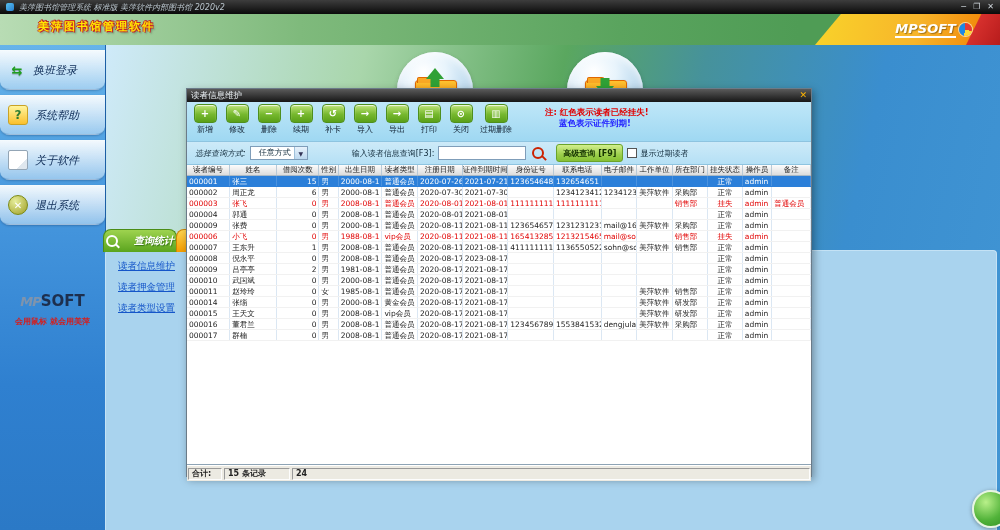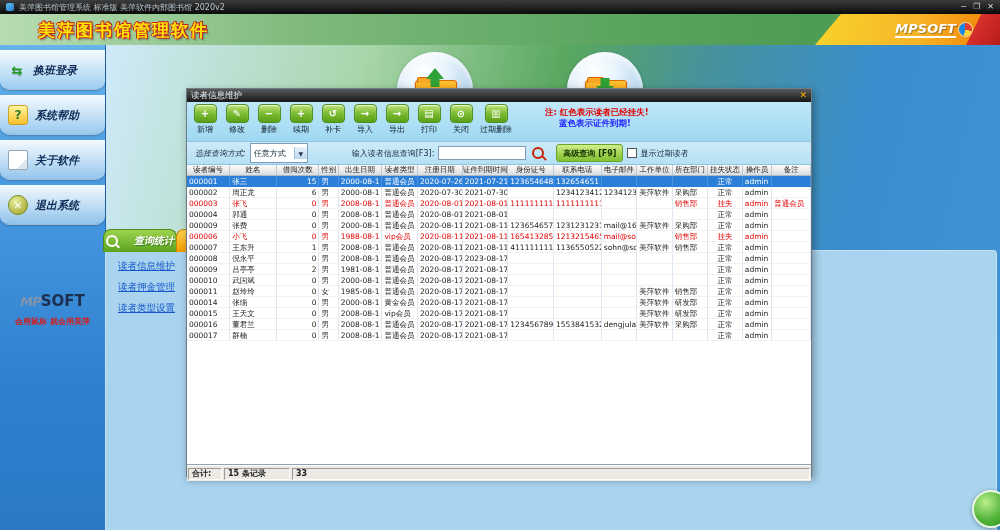--- a/index.html
+++ b/index.html
@@ -1,31 +1,31 @@
 <!DOCTYPE html>
 <html><head>
 <meta charset="utf-8">
 <style>
   html,body{margin:0;padding:0;background:#777;}
   .screen{position:relative;width:1000px;height:530px;overflow:hidden;
     font-family:"DejaVu Sans",sans-serif;background:#a9d3ee;}
 
   
   .titlebar{position:absolute;left:0;top:0;width:1000px;height:14px;
-    background:linear-gradient(180deg,#3d3d3d,#0a0a0a);display:flex;align-items:center;z-index:9;}
+    background:linear-gradient(180deg,#3d3d3d,#0a0a0a);display:flex;align-items:center;z-index:9;font-style:italic;}
   .titlebar .appico{width:8px;height:8px;margin:0 5px 0 6px;border-radius:2px;
     background:linear-gradient(135deg,#57c1ef,#2a7fd0);}
   .titlebar .ttxt{font-size:8px;color:#b9c4cc;white-space:nowrap;}
   .winctrl{position:absolute;right:6px;top:1px;display:flex;gap:7px;}
   .winctrl span{font-size:8px;color:#cfd6dc;cursor:default;line-height:12px;}
 
   
   .banner{position:absolute;left:0;top:14px;width:1000px;height:31px;z-index:8;
     background:linear-gradient(90deg,#b8dcb4 0%,#7fba7c 30%,#5aa45e 62%,#4f9c55 80%);}
-  .banner .apptitle{position:absolute;left:38px;top:5px;font-size:17px;font-weight:bold;
+  .banner .apptitle{position:absolute;left:38px;top:5px;font-size:11px;font-weight:bold;
     letter-spacing:2px;color:#ffe600;
     text-shadow:1px 1px 0 #c62828,-1px 0 0 #c62828,0 -1px 0 #c62828,1px -1px 0 #b71c1c,2px 2px 2px rgba(0,0,0,.35);}
   .banner .right{position:absolute;right:0;top:0;width:185px;height:31px;
     background:linear-gradient(100deg,#f9d32a 0%,#f7b52a 55%,#ef7c00 100%);
     clip-path:polygon(14% 0,100% 0,100% 100%,0 100%);}
   .banner .redwedge{position:absolute;right:0;top:0;width:34px;height:31px;
     background:linear-gradient(120deg,#e53935,#b71c1c);clip-path:polygon(45% 0,100% 0,100% 100%,0 100%);}
   .brand{position:absolute;right:28px;top:7px;display:flex;align-items:center;gap:3px;}
   .brand .btxt{font-size:13px;font-weight:bold;font-style:italic;color:#fff;
     text-shadow:1px 1px 1px rgba(0,0,0,.35);letter-spacing:0;border-bottom:2px solid #fff;}
@@ -38,21 +38,21 @@
     background:linear-gradient(103deg,#cfeafa 0%,#a9d6ab 26%,#5aa75f 46%,#46929b 60%,#3a8ecf 78%,#4195d4 100%);}
 
   
   .sidebar{position:absolute;left:0;top:45px;width:105px;height:485px;z-index:2;
     background:linear-gradient(180deg,#66b4ea 0%,#4596dd 35%,#2f80d0 70%,#2b79c6 100%);
     border-right:1px solid #1f64ad;}
   .side-btn{height:38px;margin:5px 0 4px 0;display:flex;align-items:center;gap:7px;padding:0 8px;cursor:pointer;
     background:linear-gradient(180deg,rgba(255,255,255,.92),rgba(210,232,248,.55));
     border-top:1px solid rgba(255,255,255,.9);border-bottom:1px solid rgba(90,140,190,.55);
     border-radius:0 0 10px 10px / 0 0 8px 8px;box-shadow:0 1px 2px rgba(0,30,70,.25);}
-  .slbl{font-family:"DejaVu Serif",serif;font-style:italic;font-weight:bold;
+  .slbl{font-family:"DejaVu Serif",serif;font-style:italic;font-weight:normal;
     font-size:11px;color:#0c2a55;white-space:nowrap;}
   .sic{width:18px;height:18px;display:flex;align-items:center;justify-content:center;
     font-size:13px;font-weight:bold;flex:0 0 18px;}
   [data-name="swap-arrows-icon"]{color:#1e9e1e;text-shadow:0 1px 1px rgba(0,0,0,.3);}
   [data-name="help-icon"]{background:linear-gradient(180deg,#fff59d,#fbc02d);border:1px solid #c9a227;
     border-radius:3px;color:#2e7d32;font-size:12px;}
   [data-name="document-icon"]{background:linear-gradient(135deg,#ffffff 70%,#dfe7ee 70%);
     border:1px solid #93a5b5;border-radius:2px;}
   [data-name="exit-icon"]{background:radial-gradient(circle at 35% 30%,#e6ee9c,#9e9d24);
     border:1px solid #7c8a15;border-radius:50%;color:#fff;font-size:10px;}
@@ -106,22 +106,22 @@
     background:linear-gradient(180deg,#c0e47a,#76b82e 55%,#5aa018);border:1px solid #4e8f1d;
     box-shadow:inset 0 1px 1px rgba(255,255,255,.8);color:#fff;font-size:10px;font-weight:bold;line-height:1;}
   .tlbl{font-size:8px;color:#123;margin-top:1px;white-space:nowrap;}
   .notes{position:absolute;left:358px;top:5px;line-height:11px;}
   .note-red{font-size:8.5px;font-weight:bold;color:#e10000;white-space:nowrap;}
   .note-blue{font-size:8.5px;font-weight:bold;color:#2323ff;padding-left:14px;white-space:nowrap;}
 
   .dlg-search{height:22px;background:linear-gradient(180deg,#cdeaf8,#b5e0f5);border-bottom:1px solid #8ec4e0;
     display:flex;align-items:center;font-size:8px;color:#102a3a;}
   .f-label{white-space:nowrap;}
-  .sel{margin-left:4px;width:58px;height:20px;background:#fff;border:1px solid #7f9db9;
-    display:flex;align-items:center;justify-content:space-between;padding-left:3px;cursor:pointer;box-sizing:border-box;}
+  .sel{margin-left:4px;width:58px;height:14px;background:#fff;border:1px solid #7f9db9;
+    display:flex;justify-content:space-between;padding-left:8px;cursor:pointer;box-sizing:border-box;}
   .sel .selv{font-size:8px;white-space:nowrap;}
   .sel .selarrow{width:12px;height:12px;background:linear-gradient(180deg,#e8f2fb,#bcd8ef);
     border-left:1px solid #9fc0da;display:flex;align-items:center;justify-content:center;font-size:6px;color:#335;}
   .inp{margin-left:4px;width:82px;height:12px;background:#fff;border:1px solid #7f9db9;font-size:8px;padding:0 2px;}
   .mag{width:8px;height:8px;border:2px solid #cc2200;border-radius:50%;position:relative;display:inline-block;
     margin-left:6px;cursor:pointer;}
   .mag::after{content:"";position:absolute;width:6px;height:2px;background:#cc2200;transform:rotate(45deg);right:-5px;bottom:-2px;}
   .adv-btn{margin-left:12px;height:16px;padding:0 6px;display:flex;align-items:center;cursor:pointer;
     background:linear-gradient(180deg,#d3ef8d,#9ccf4c 60%,#85c033);border:1px solid #6aa32a;border-radius:3px;
     font-size:8px;font-weight:bold;color:#143200;white-space:nowrap;}
@@ -607,19 +607,19 @@
               <td class="" data-name="table-cell">admin</td>
               <td class="" data-name="table-cell"></td>
             </tr>
           </tbody>
       </table>
     </div>
 
     <div class="dlg-status" data-name="status-bar">
       <span class="seg seg1" data-name="total-label">合计:</span>
       <span class="seg seg2" data-name="record-count">15 条记录</span>
-      <span class="seg seg3" data-name="borrow-total">33</span>
+      <span class="seg seg3" data-name="borrow-total">24</span>
     </div>
   </div>
 
   <div class="float-badge" data-name="floating-badge"></div>
 
 </div>
 
 </body></html>

